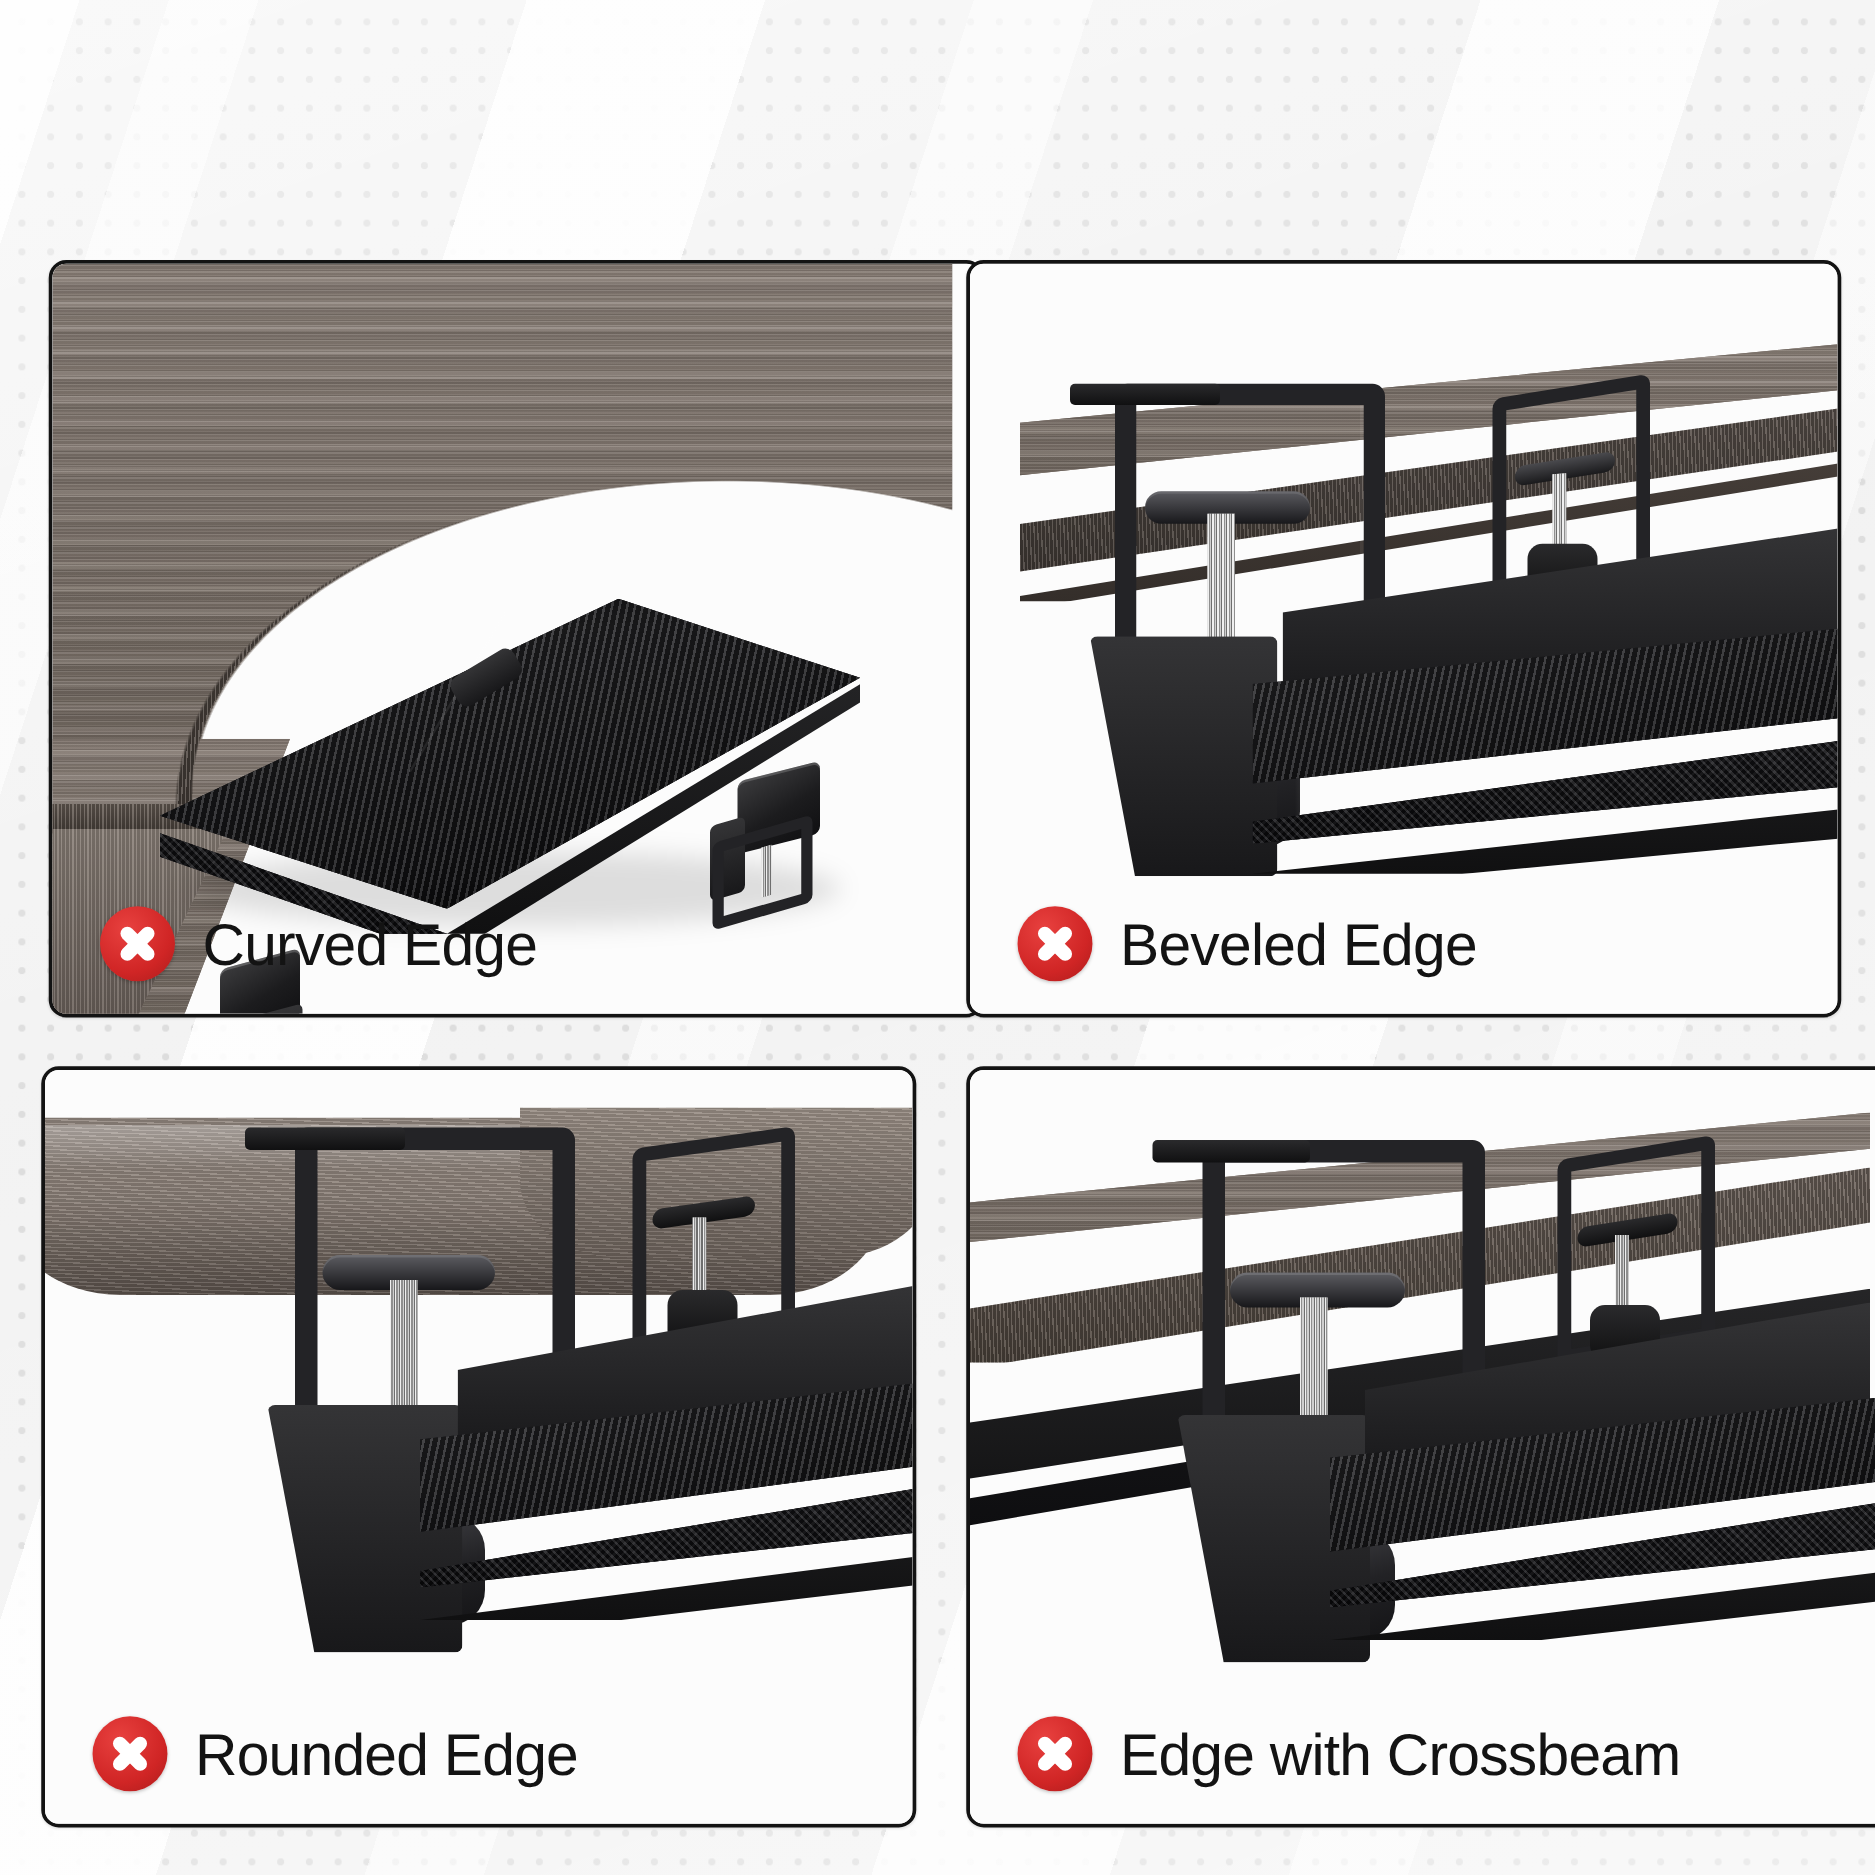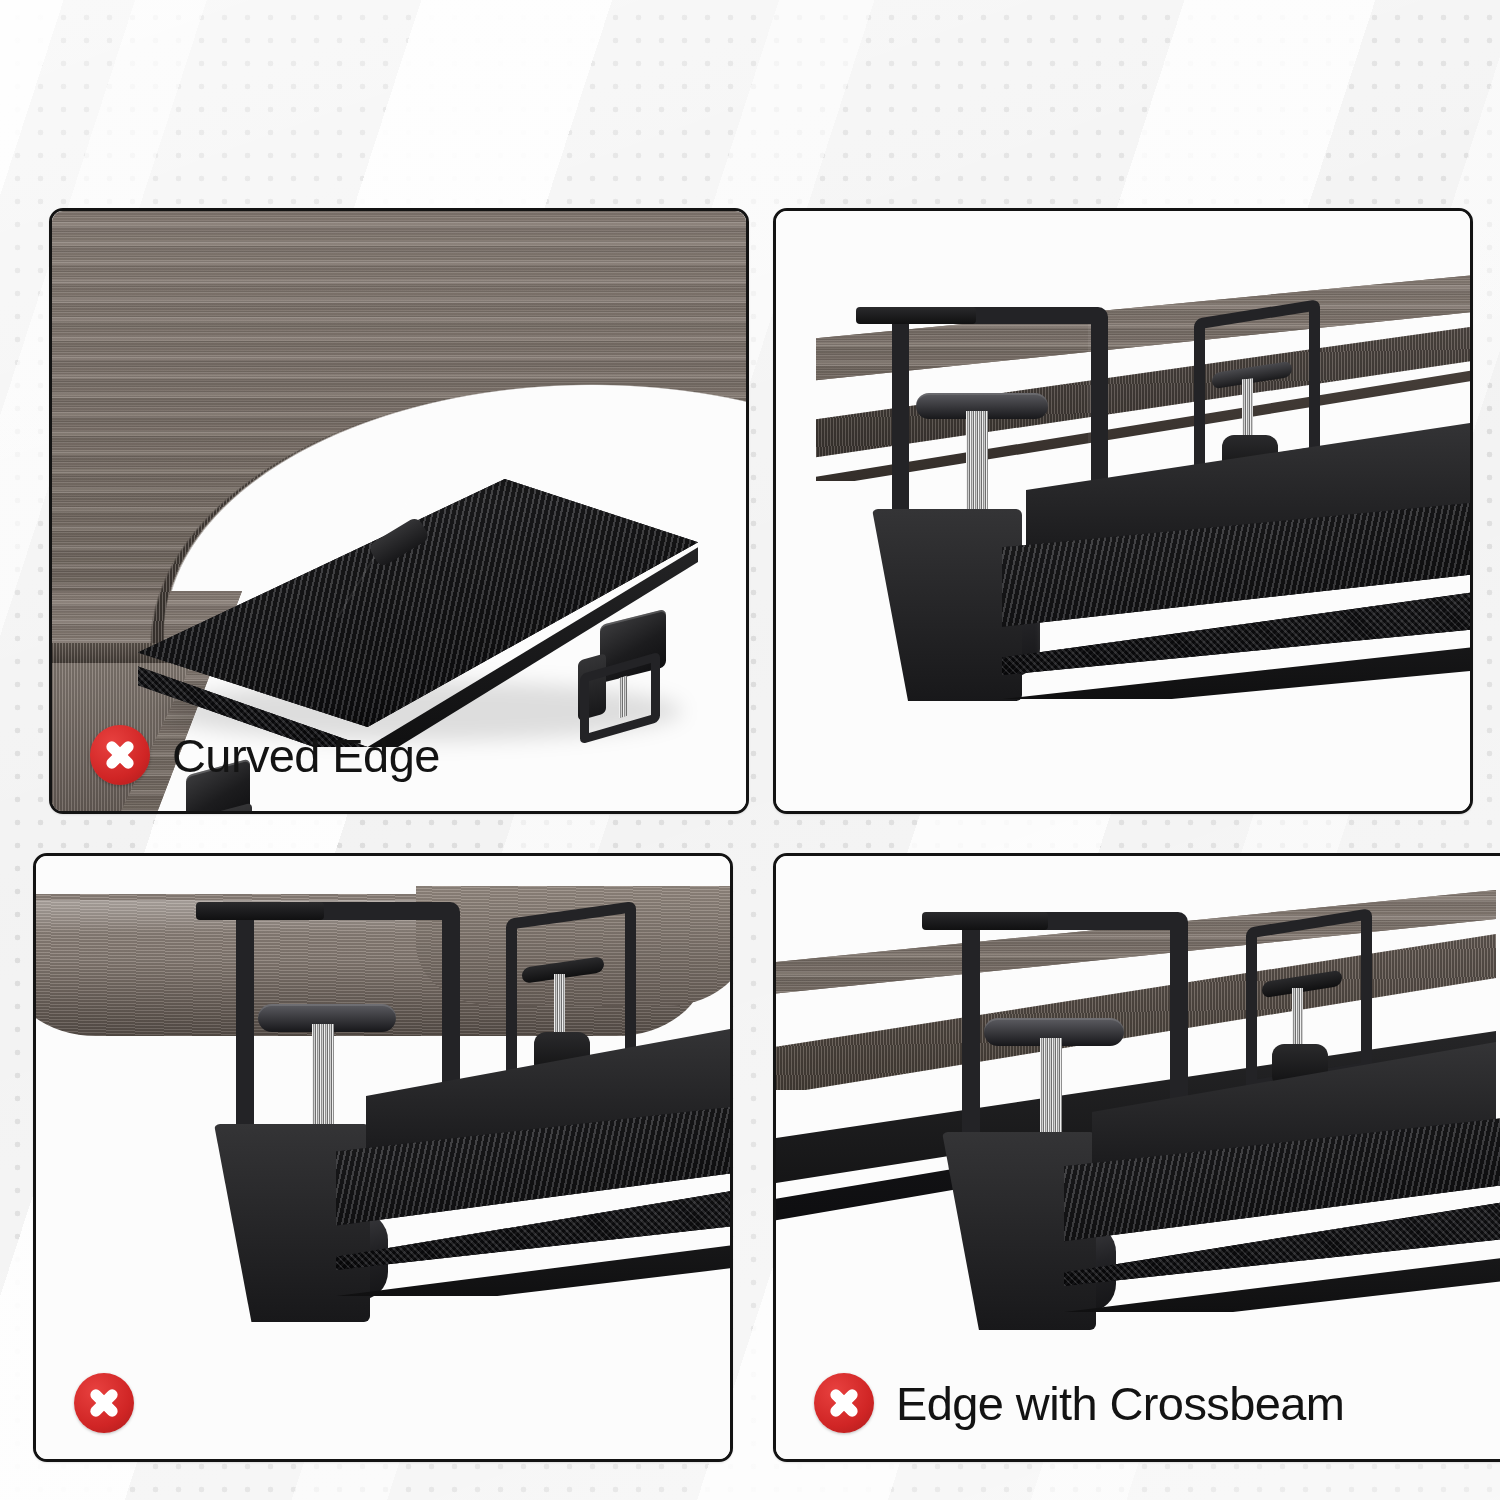--- a/index.html
+++ b/index.html
@@ -47,21 +47,21 @@
     font-size:77px;line-height:1;font-weight:700;color:#121212;
     letter-spacing:-.5px;transform:scaleX(.90);transform-origin:left bottom;
   }
 
   
   .grid{position:absolute;left:33px;top:208px;width:1434px;height:1248px;}
   .panel{
     position:absolute;background:#fbfbfb;border:3px solid #131313;border-radius:14px;
     overflow:hidden;box-shadow:0 1px 2px rgba(0,0,0,.10);
   }
-  .p1{left:16px;top:0;width:694px;height:600px;}
+  .p1{left:6px;top:0;width:694px;height:600px;padding-left:48px;}
   .p2{left:740px;top:0;width:694px;height:600px;}
   .p3{left:0;top:645px;width:694px;height:603px;}
   .p4{left:740px;top:645px;width:694px;height:603px;padding-left:40px;}
   .scene{position:absolute;left:0;top:0;right:0;bottom:0;background:#fcfcfc;overflow:hidden;}
 
   
   .wood{
     background-color:#7b7068;
     background-image:
       repeating-linear-gradient(0deg, rgba(255,255,255,.10) 0 1px, rgba(0,0,0,.11) 1px 2px, rgba(255,255,255,.04) 2px 3px, rgba(0,0,0,.05) 3px 5px),
@@ -237,20 +237,24 @@
         <div class="blk2" style="position:absolute;left:250px;top:208px;width:470px;height:148px;
                     clip-path:polygon(0% 48%, 100% 0%, 100% 58%, 0% 100%);"></div>
         <div class="ribbed" style="position:absolute;left:226px;top:288px;width:510px;height:142px;
                     clip-path:polygon(0% 34%, 100% 0%, 100% 50%, 0% 90%);"></div>
         <div class="carbon" style="position:absolute;left:226px;top:288px;width:510px;height:176px;
                     clip-path:polygon(0% 90%, 100% 50%, 100% 72%, 0% 100%);"></div>
         <div class="blk3" style="position:absolute;left:226px;top:288px;width:510px;height:200px;
                     clip-path:polygon(0% 100%, 100% 72%, 100% 84%, 0% 108%);"></div>
       </div>
 
+      <div class="caption">
+        <span class="xmark"></span>
+        <span class="cap-text">Beveled Edge</span>
+      </div>
     </div>
 
     <div class="panel p3">
       <div class="scene">
 
         <div style="position:absolute;left:-30px;top:38px;width:700px;height:142px;
                     border-radius:0 0 90px 90px/0 0 70px 70px;
                     background:
                       repeating-linear-gradient(2deg, rgba(255,255,255,.10) 0 1px, rgba(0,0,0,.13) 1px 3px),
                       linear-gradient(180deg,#938880 0 18%,#8b8078 46%,#6d635c 78%,#5a514b);"></div>
@@ -288,20 +292,21 @@
         <div class="ribbed" style="position:absolute;left:300px;top:248px;width:420px;height:132px;
                     clip-path:polygon(0% 36%, 100% 0%, 100% 50%, 0% 92%);"></div>
         <div class="carbon" style="position:absolute;left:300px;top:248px;width:420px;height:166px;
                     clip-path:polygon(0% 92%, 100% 50%, 100% 72%, 0% 100%);"></div>
         <div class="blk3" style="position:absolute;left:300px;top:248px;width:420px;height:192px;
                     clip-path:polygon(0% 100%, 100% 72%, 100% 84%, 0% 110%);"></div>
       </div>
 
       <div class="caption">
         <span class="xmark"></span>
+        <span class="cap-text">Rounded Edge</span>
       </div>
     </div>
 
     <div class="panel p4">
       <div class="scene">
 
         <div class="wood" style="position:absolute;left:-20px;top:34px;width:740px;height:132px;
                     clip-path:polygon(0% 56%, 100% 0%, 100% 22%, 0% 80%);"></div>
 
         <div style="position:absolute;left:-20px;top:34px;width:740px;height:200px;

